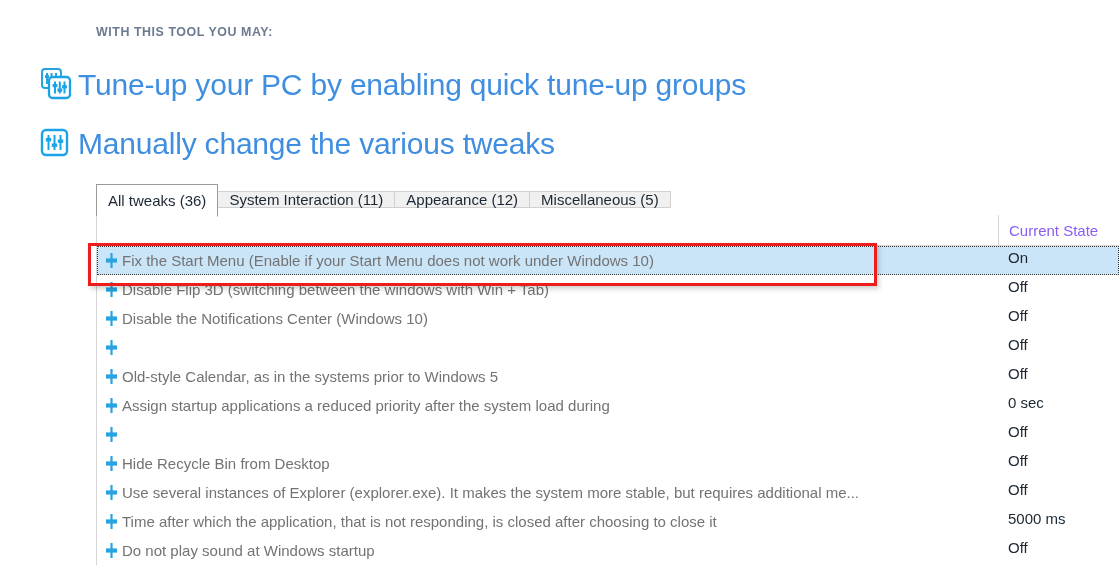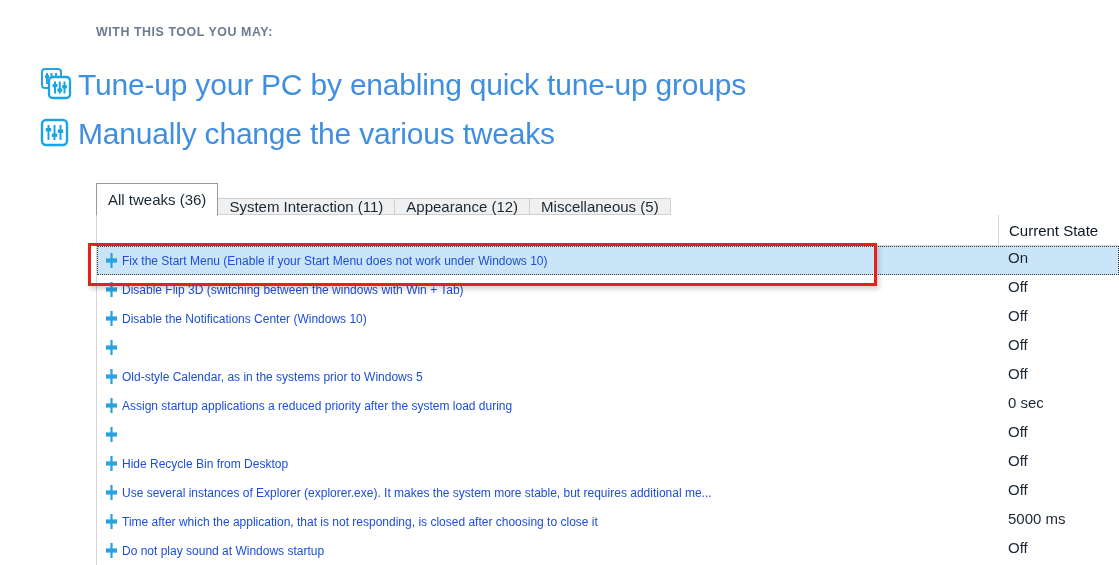--- a/index.html
+++ b/index.html
@@ -45,21 +45,21 @@
     transform-origin: left center;
   }
 
   .feature-row {
     position: absolute;
     left: 34px;
     display: flex;
     align-items: center;
   }
   .feature-row.row-1 { top: 63px; }
-  .feature-row.row-2 { top: 112px; }
+  .feature-row.row-2 { top: 122px; }
 
   .feature-icon {
     width: 44px;
     height: 44px;
     position: relative;
     flex: 0 0 44px;
     display: block;
   }
   .feature-icon svg { display: block; }
 
@@ -72,21 +72,21 @@
     line-height: 1;
     letter-spacing: -0.2px;
   }
 
   
   .tabstrip {
     position: absolute;
     left: 96px;
     top: 184px;
     display: flex;
-    align-items: flex-end;
+    align-items: center;
     height: 31px;
   }
   .tab {
     box-sizing: border-box;
     height: 17px;
     padding: 0 11px;
     display: flex;
     align-items: center;
     font-family: "Liberation Sans", sans-serif;
     font-size: 15px;
@@ -138,21 +138,21 @@
     top: 0;
     height: 30px;
     width: 122px;
     border-left: 1px solid #d6d6d6;
     box-sizing: border-box;
     display: flex;
     align-items: center;
     padding-left: 10px;
     font-family: "Liberation Sans", sans-serif;
     font-size: 15px;
-    color: #0f172a;
+    color: #8b5cf6;
     white-space: nowrap;
   }
 
   .rows {
     position: relative;
   }
 
   .row {
     position: relative;
     height: 29px;
@@ -173,22 +173,22 @@
     height: 29px;
     display: flex;
     align-items: center;
     justify-content: center;
     margin-left: 5px;
   }
   .row-icon svg { display: block; }
 
   .row-label {
     font-family: "Liberation Sans", sans-serif;
-    font-size: 12px;
-    color: #1d4ed8;
+    font-size: 15px;
+    color: #737373;
     white-space: nowrap;
     overflow: hidden;
     max-width: 880px;
     padding-left: 2px;
   }
 
   .row-state {
     position: absolute;
     left: 901px;
     top: 0;

